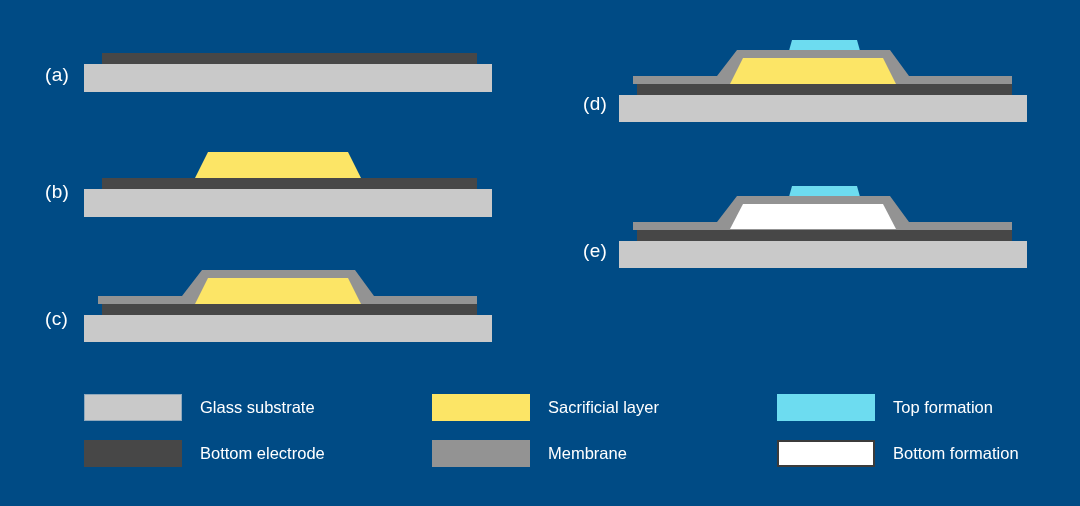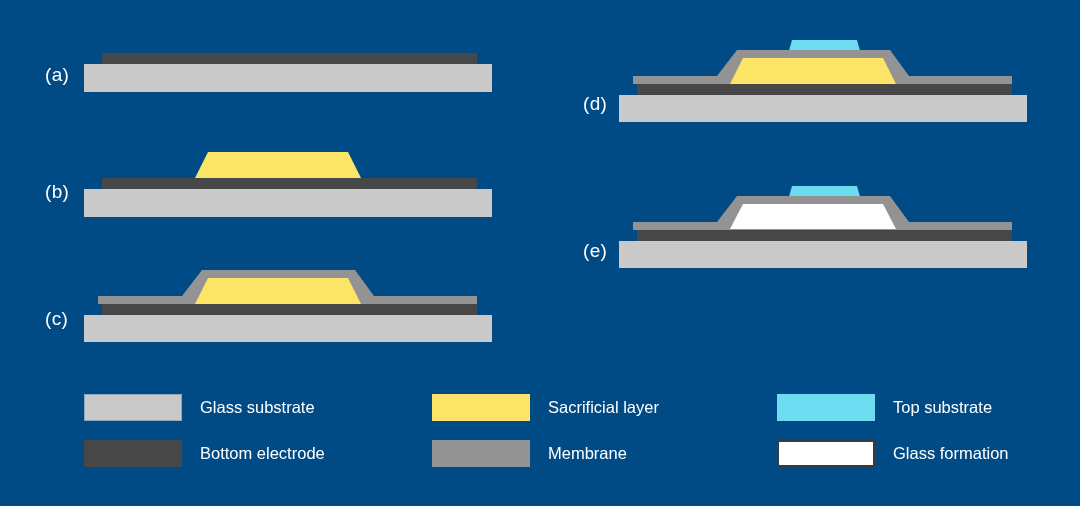--- a/index.html
+++ b/index.html
@@ -157,23 +157,23 @@
       </div>
       <div class="legend-row r0">
         <span class="swatch" style="background:#FCE566;"></span>
         <span class="legend-label">Sacrificial layer</span>
       </div>
     </div>
 
     <div class="legend-col" style="left:765px;">
       <div class="legend-row r0">
         <span class="swatch" style="background:#6DDCF0;"></span>
-        <span class="legend-label">Top substrate</span>
+        <span class="legend-label">Top formation</span>
       </div>
       <div class="legend-row r1">
         <span class="swatch" style="background:#FFFFFF; border:2px solid #3B3B3B;"></span>
-        <span class="legend-label">Glass formation</span>
+        <span class="legend-label">Bottom formation</span>
       </div>
     </div>
 
   </div>
 
 </div>
 
 </body></html>

